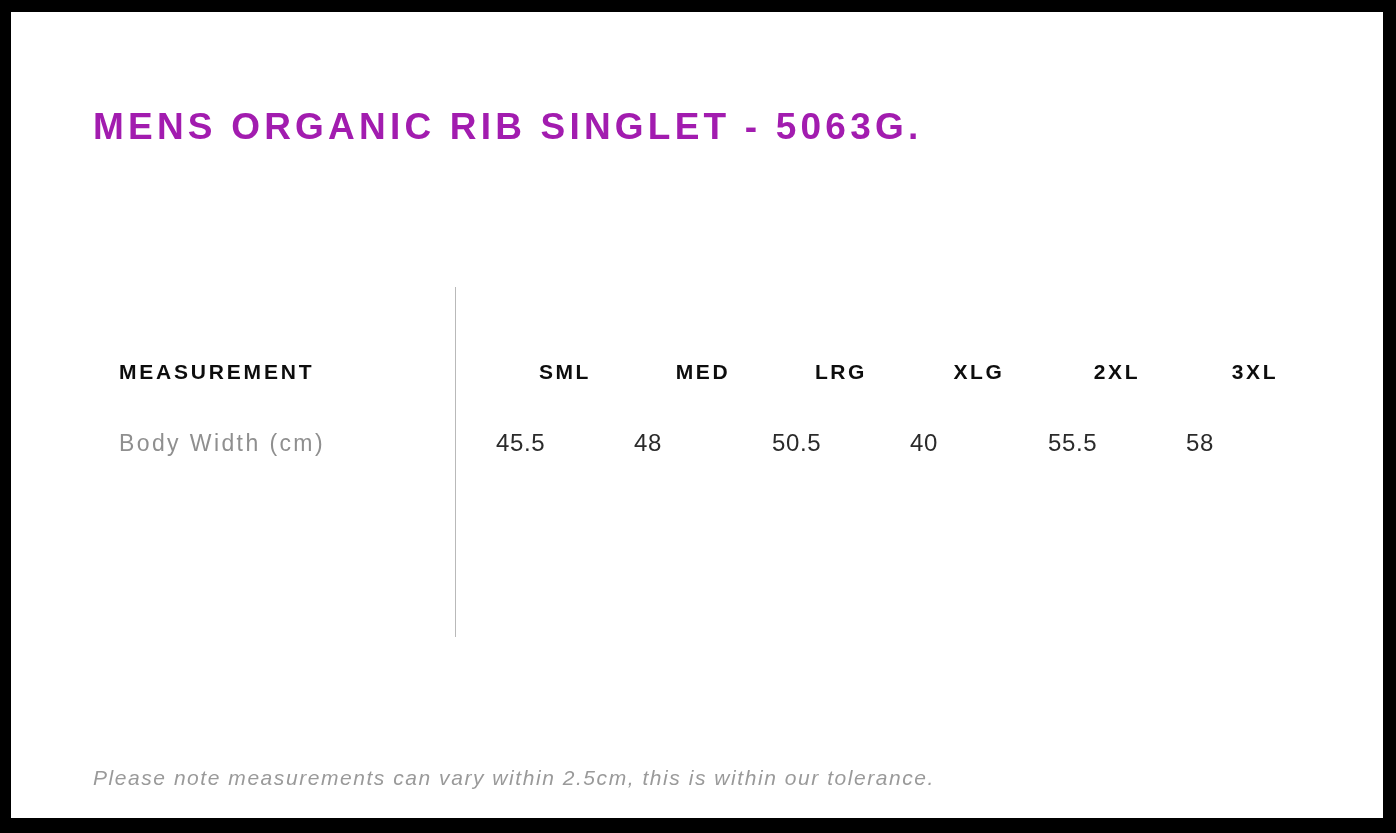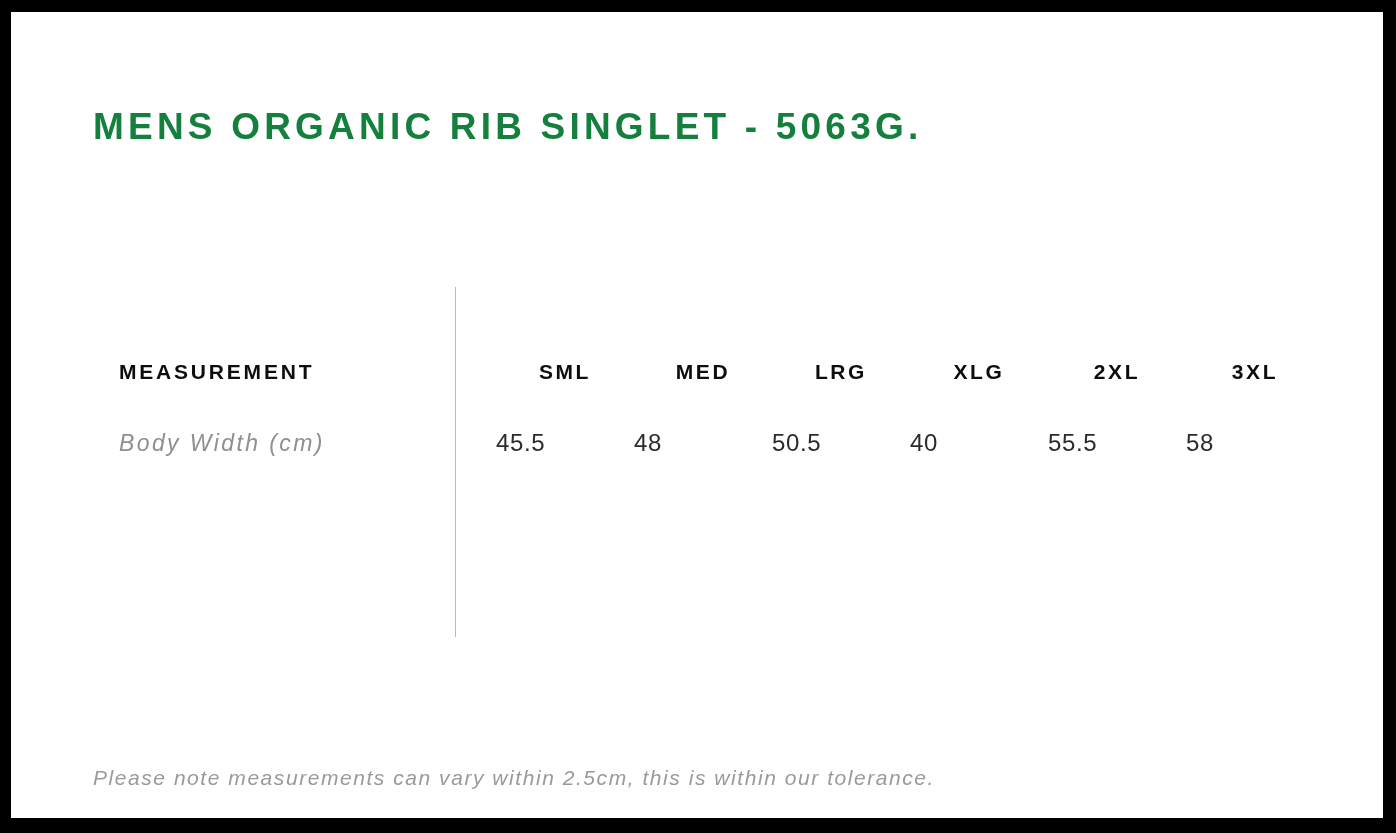--- a/index.html
+++ b/index.html
@@ -35,21 +35,21 @@
   }
 
   
   .title {
     position: absolute;
     left: 82px;
     top: 95px;
     font-size: 37px;
     font-weight: 700;
     letter-spacing: 4.2px;
-    color: #15803d;
+    color: #a21caf;
     white-space: nowrap;
     font-stretch: condensed;
     line-height: 1.1;
   }
 
   
   .table-wrap {
     position: absolute;
     left: 16px;
     top: 0;
@@ -103,21 +103,20 @@
   tbody tr { height: 94px; }
 
   tbody td.row-label {
     font-size: 23px;
     font-weight: 400;
     letter-spacing: 2.4px;
     color: #8f8f8f;
     text-align: left;
     padding-left: 10px;
     white-space: nowrap;
-    font-style: italic;
   }
 
   tbody td.value {
     font-size: 24px;
     font-weight: 400;
     letter-spacing: 0.6px;
     color: #2b2b2b;
     text-align: left;
     white-space: nowrap;
   }

